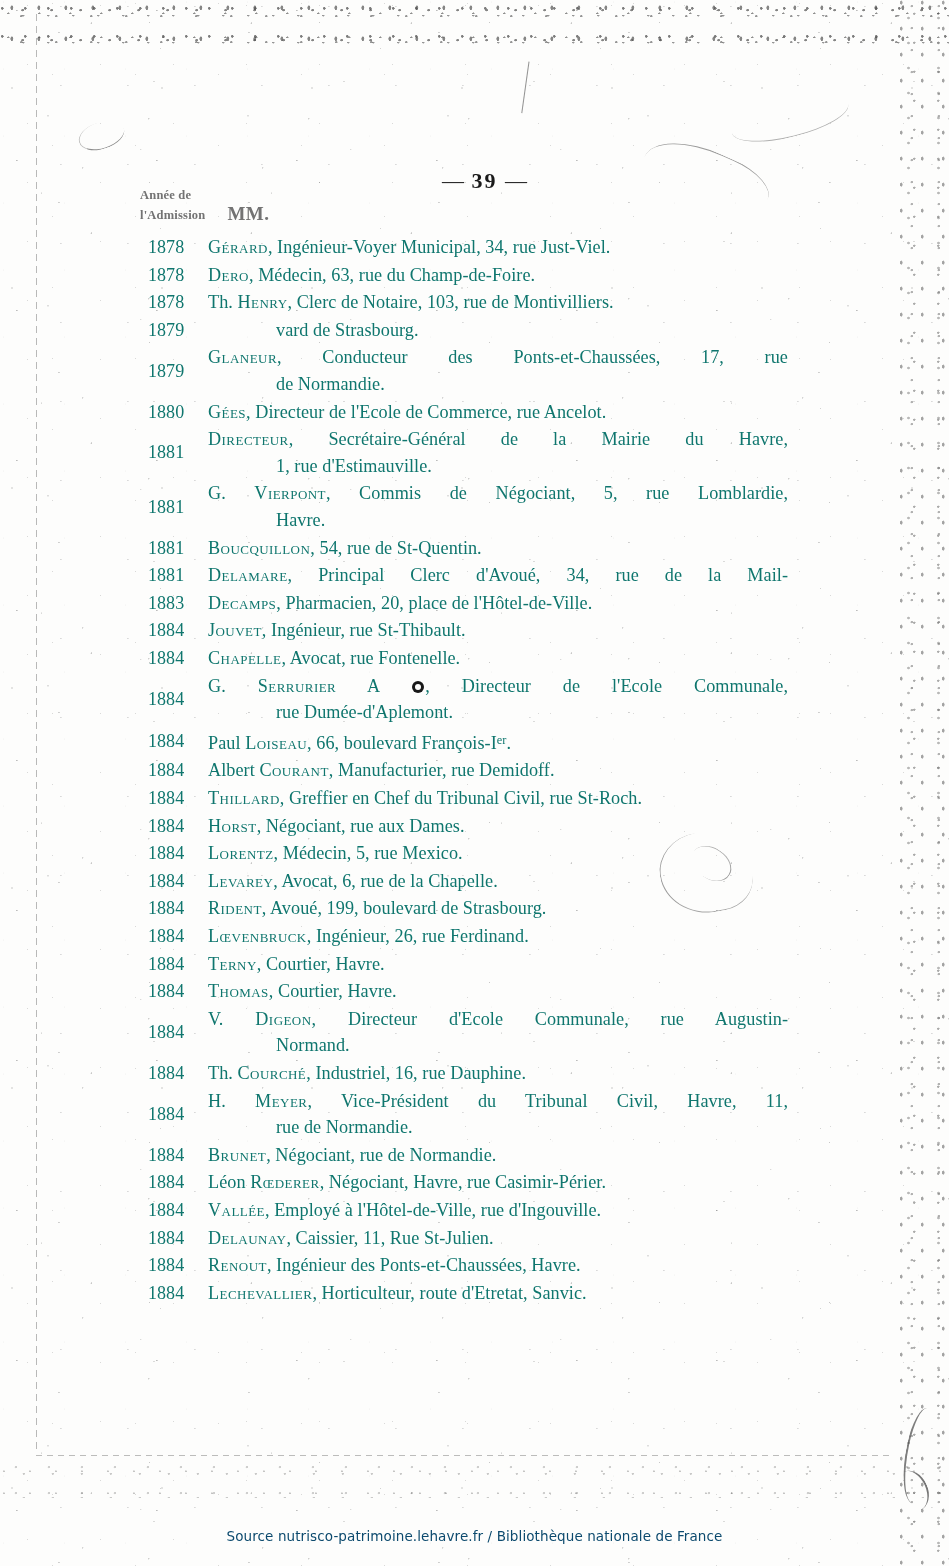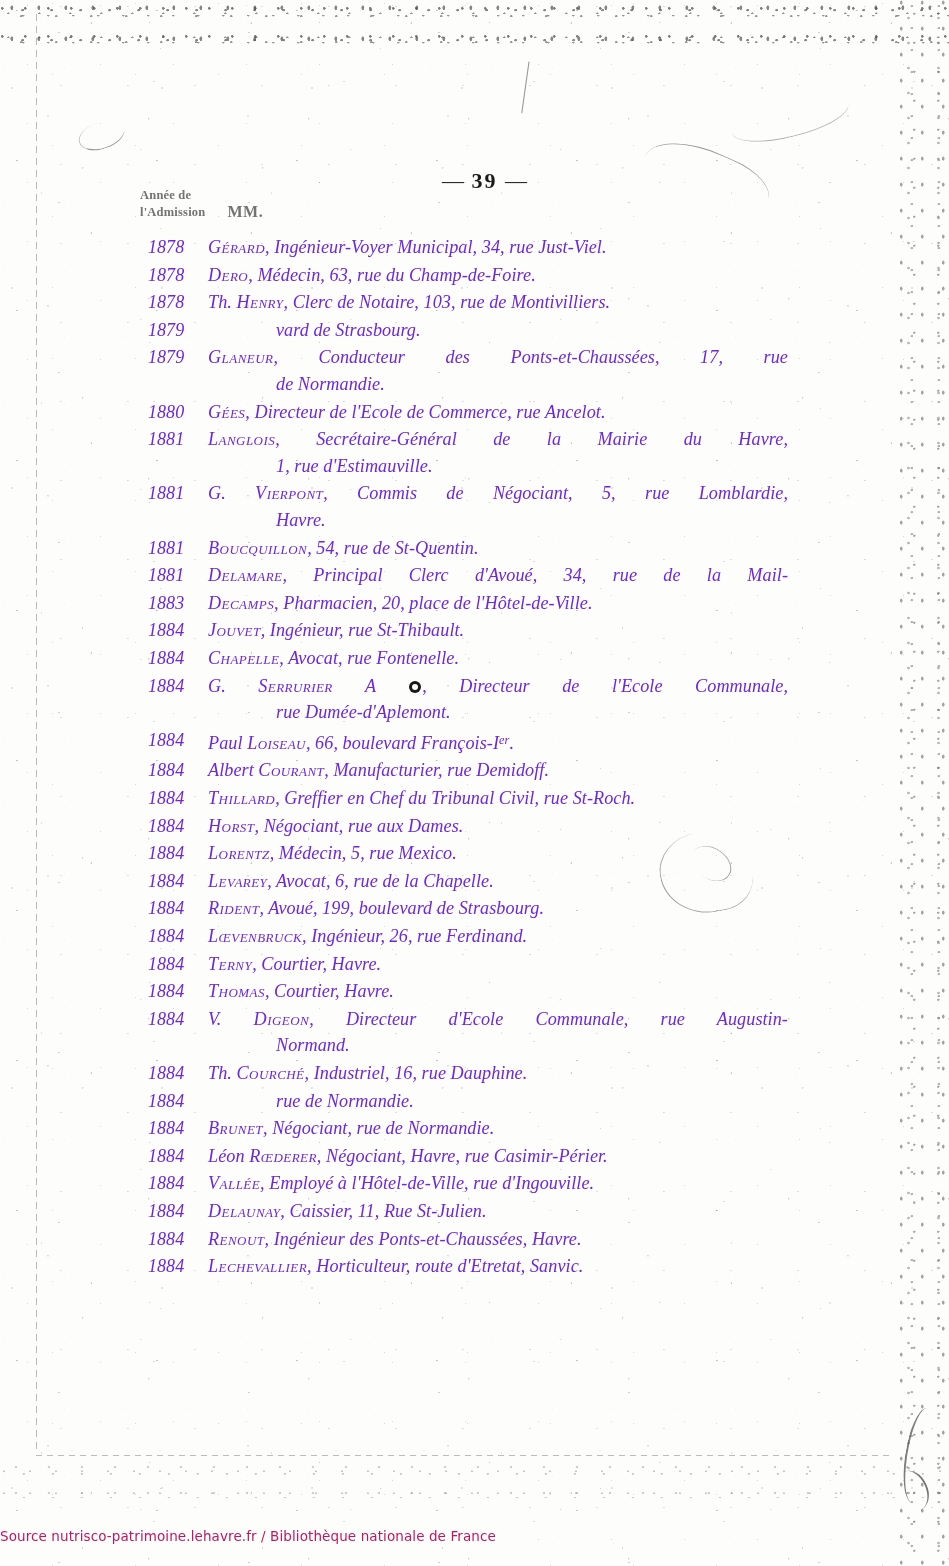--- a/index.html
+++ b/index.html
@@ -195,42 +195,41 @@
     top: 188px;
     line-height: 1.18;
     font-size: 12.5px;
     font-weight: 700;
     color: #737373;
     letter-spacing: .2px;
   }
   .caption .mm {
     display: inline-block;
     margin-left: 22px;
-    font-size: 16px;
+    font-size: 19px;
     font-weight: 700;
     letter-spacing: .5px;
     vertical-align: -1px;
   }
 
   
   .roster {
     position: absolute;
     left: 148px;
     top: 234px;
     width: 640px;
   }
   .entry {
     display: flex;
-    align-items: flex-start;
+    align-items: center;
     margin-bottom: 1px;
     font-size: 18.2px;
     line-height: 26.6px;
-    color: #6d28d9;
+    color: #0f766e;
     letter-spacing: .05px;
-    font-style: italic;
   }
   .entry .year {
     flex: 0 0 auto;
     width: 54px;
     font-size: 18px;
     font-variant-numeric: lining-nums;
   }
   .entry .body {
     flex: 1 1 auto;
     padding-left: 6px;
@@ -271,24 +270,24 @@
     width: 6px; height: 6px;
     border-radius: 50%;
     background: #fdfdfc;
   }
 
   
   .source {
     position: absolute;
     left: 0; right: 0;
     bottom: 22px;
-    text-align: left;
+    text-align: center;
     font-family: "DejaVu Sans", "Liberation Sans", sans-serif;
     font-size: 13.5px;
-    color: #be185d;
+    color: #0c4a6e;
     letter-spacing: .1px;
   }
 </style>
 </head>
 <body>
 
 <div id="page">
 
   <div class="edge-top"></div>
   <div class="edge-right"></div>
@@ -344,21 +343,21 @@
           <span class="cont">de Normandie.</span>
         </span>
       </div>
       <div class="entry">
         <span class="year">1880</span>
         <span class="body"><span class="l1"><span class="name">Gées</span><span>, Directeur de l'Ecole de Commerce, rue Ancelot.</span></span></span>
       </div>
       <div class="entry justify">
         <span class="year">1881</span>
         <span class="body wrap">
-          <span class="l1"><span class="name">Langlois</span><span>, Secrétaire-Général de la Mairie du Havre,</span></span>
+          <span class="l1"><span class="name">Directeur</span><span>, Secrétaire-Général de la Mairie du Havre,</span></span>
           <span class="cont">1, rue d'Estimauville.</span>
         </span>
       </div>
       <div class="entry justify">
         <span class="year">1881</span>
         <span class="body wrap">
           <span class="l1"><span>G. </span><span class="name">Vierpont</span><span>, Commis de Négociant, 5, rue Lomblardie,</span></span>
           <span class="cont">Havre.</span>
         </span>
       </div>
@@ -438,20 +437,21 @@
           <span class="cont">Normand.</span>
         </span>
       </div>
       <div class="entry">
         <span class="year">1884</span>
         <span class="body"><span class="l1"><span>Th. </span><span class="name">Courché</span><span>, Industriel, 16, rue Dauphine.</span></span></span>
       </div>
       <div class="entry justify">
         <span class="year">1884</span>
         <span class="body wrap">
+          <span class="l1"><span>H. </span><span class="name">Meyer</span><span>, Vice-Président du Tribunal Civil, Havre, 11,</span></span>
           <span class="cont">rue de Normandie.</span>
         </span>
       </div>
       <div class="entry">
         <span class="year">1884</span>
         <span class="body"><span class="l1"><span class="name">Brunet</span><span>, Négociant, rue de Normandie.</span></span></span>
       </div>
       <div class="entry">
         <span class="year">1884</span>
         <span class="body"><span class="l1"><span>Léon </span><span class="name">Rœderer</span><span>, Négociant, Havre, rue Casimir-Périer.</span></span></span>

